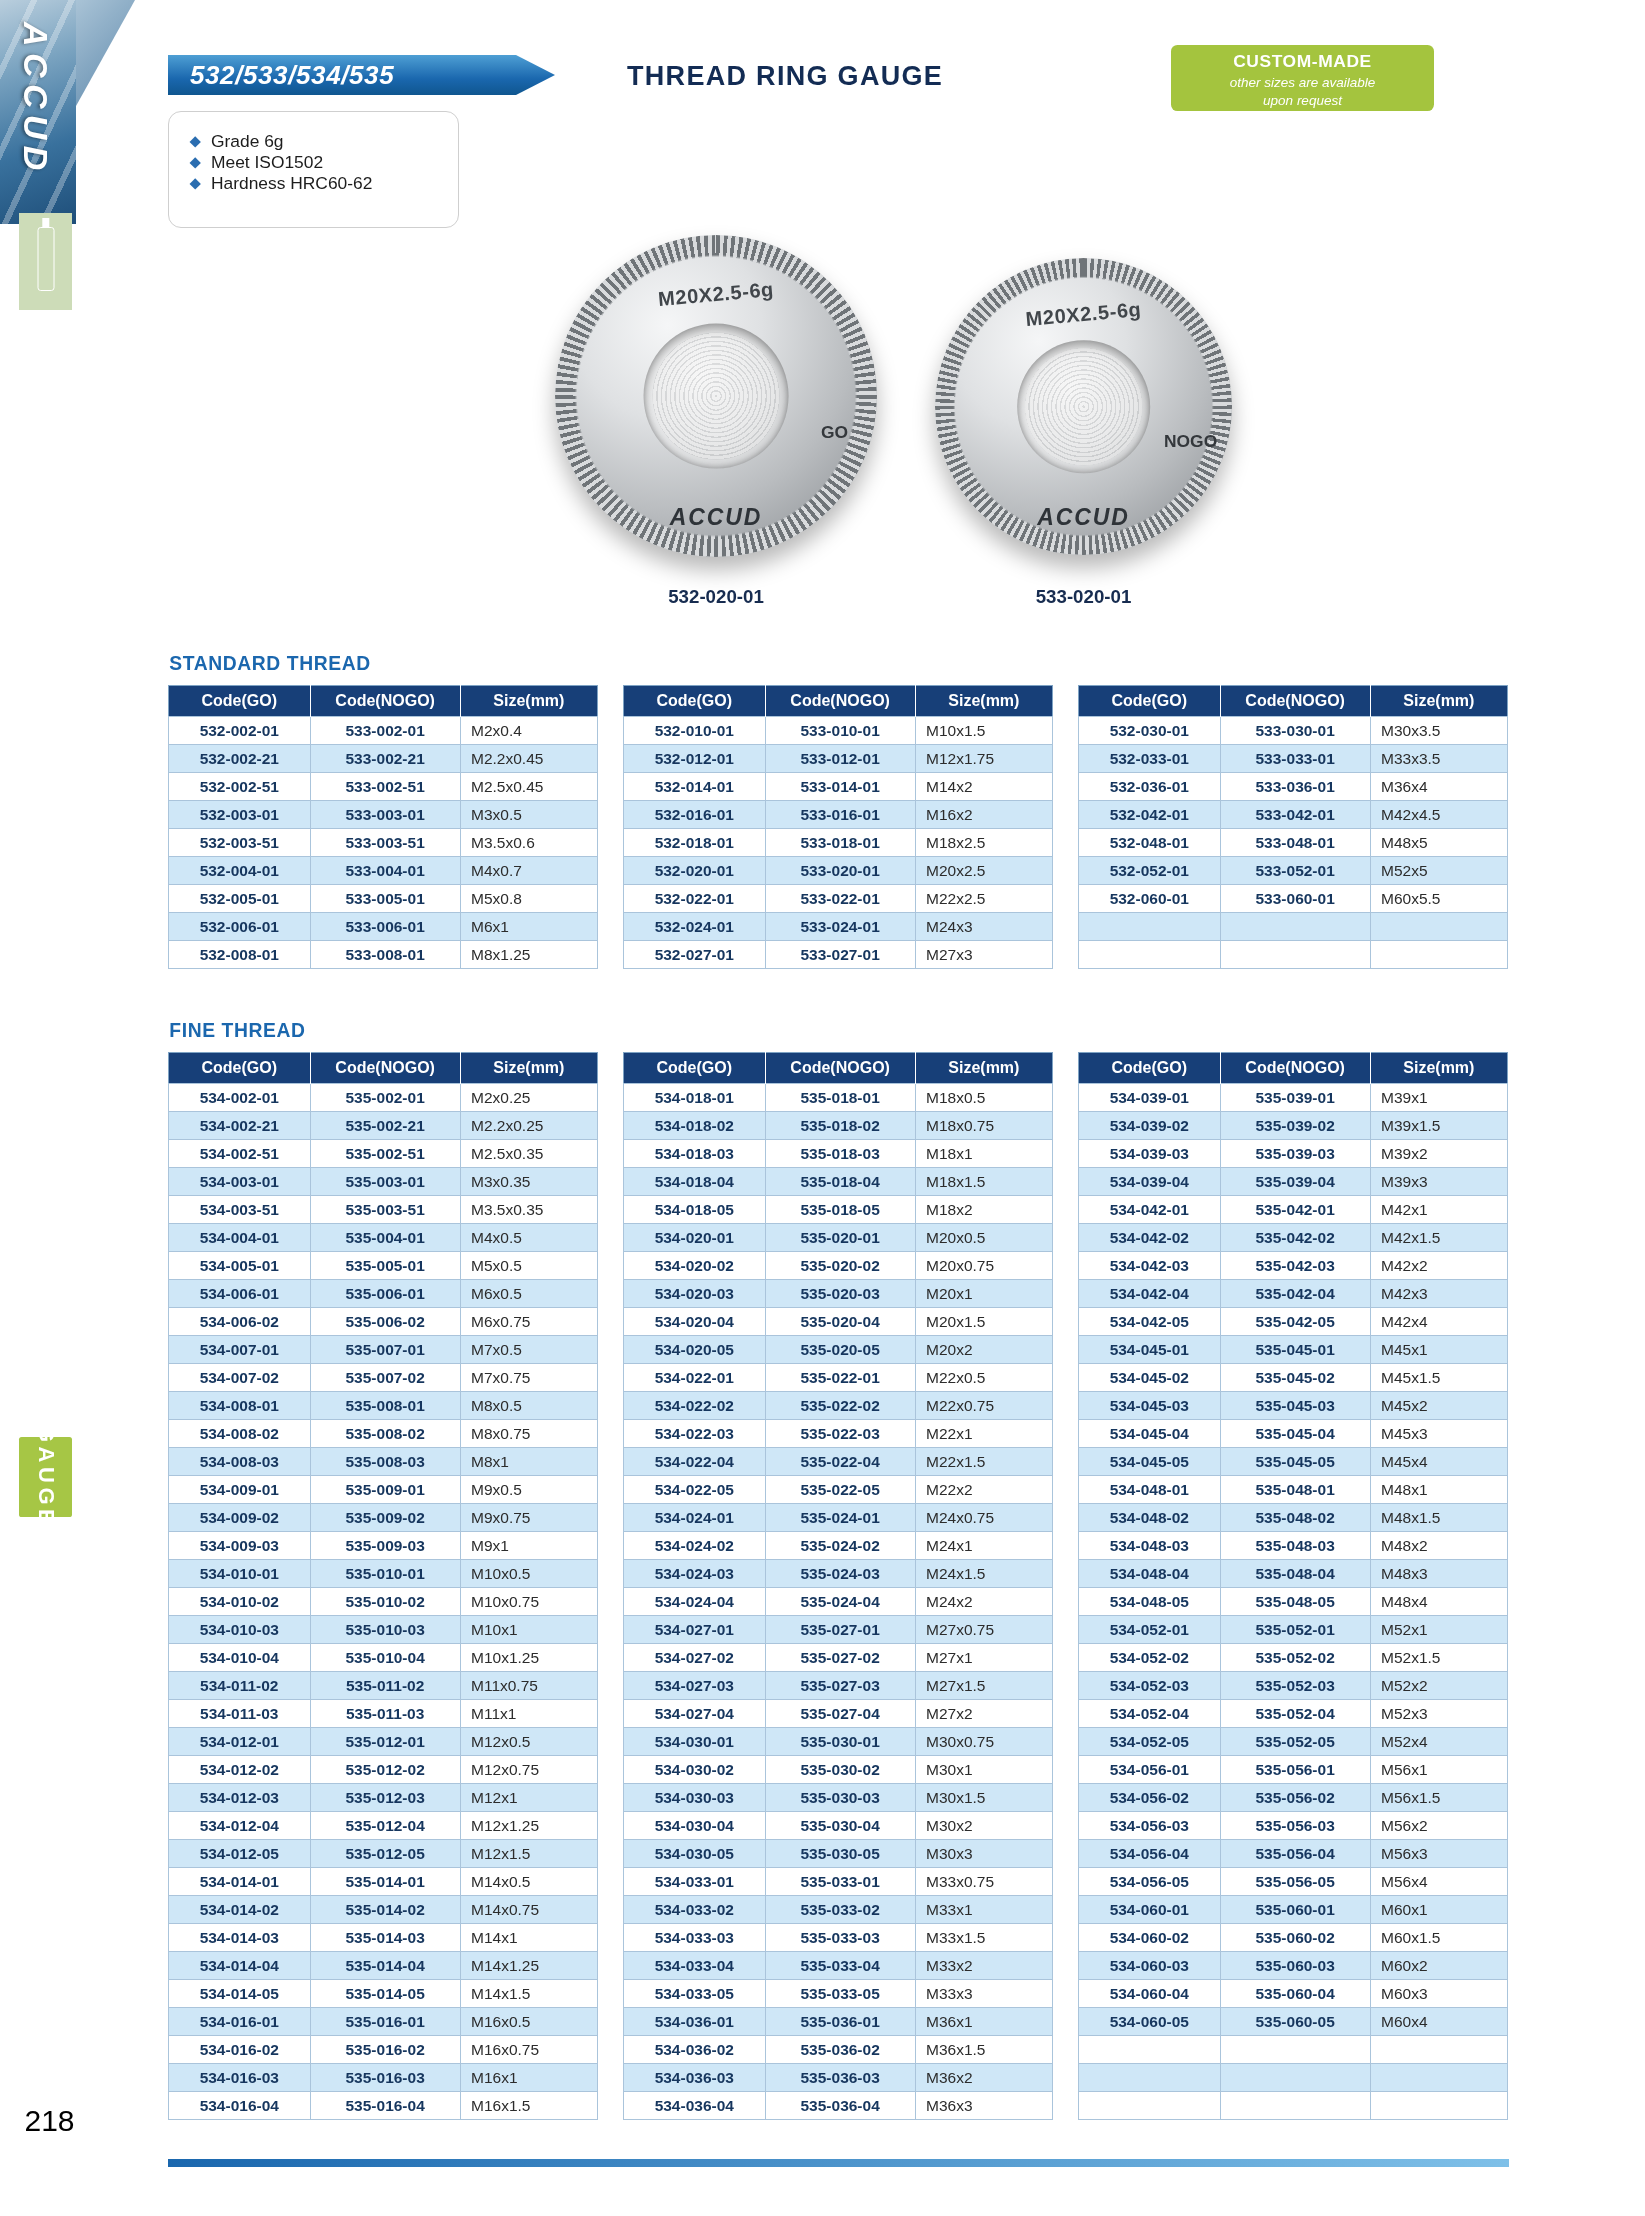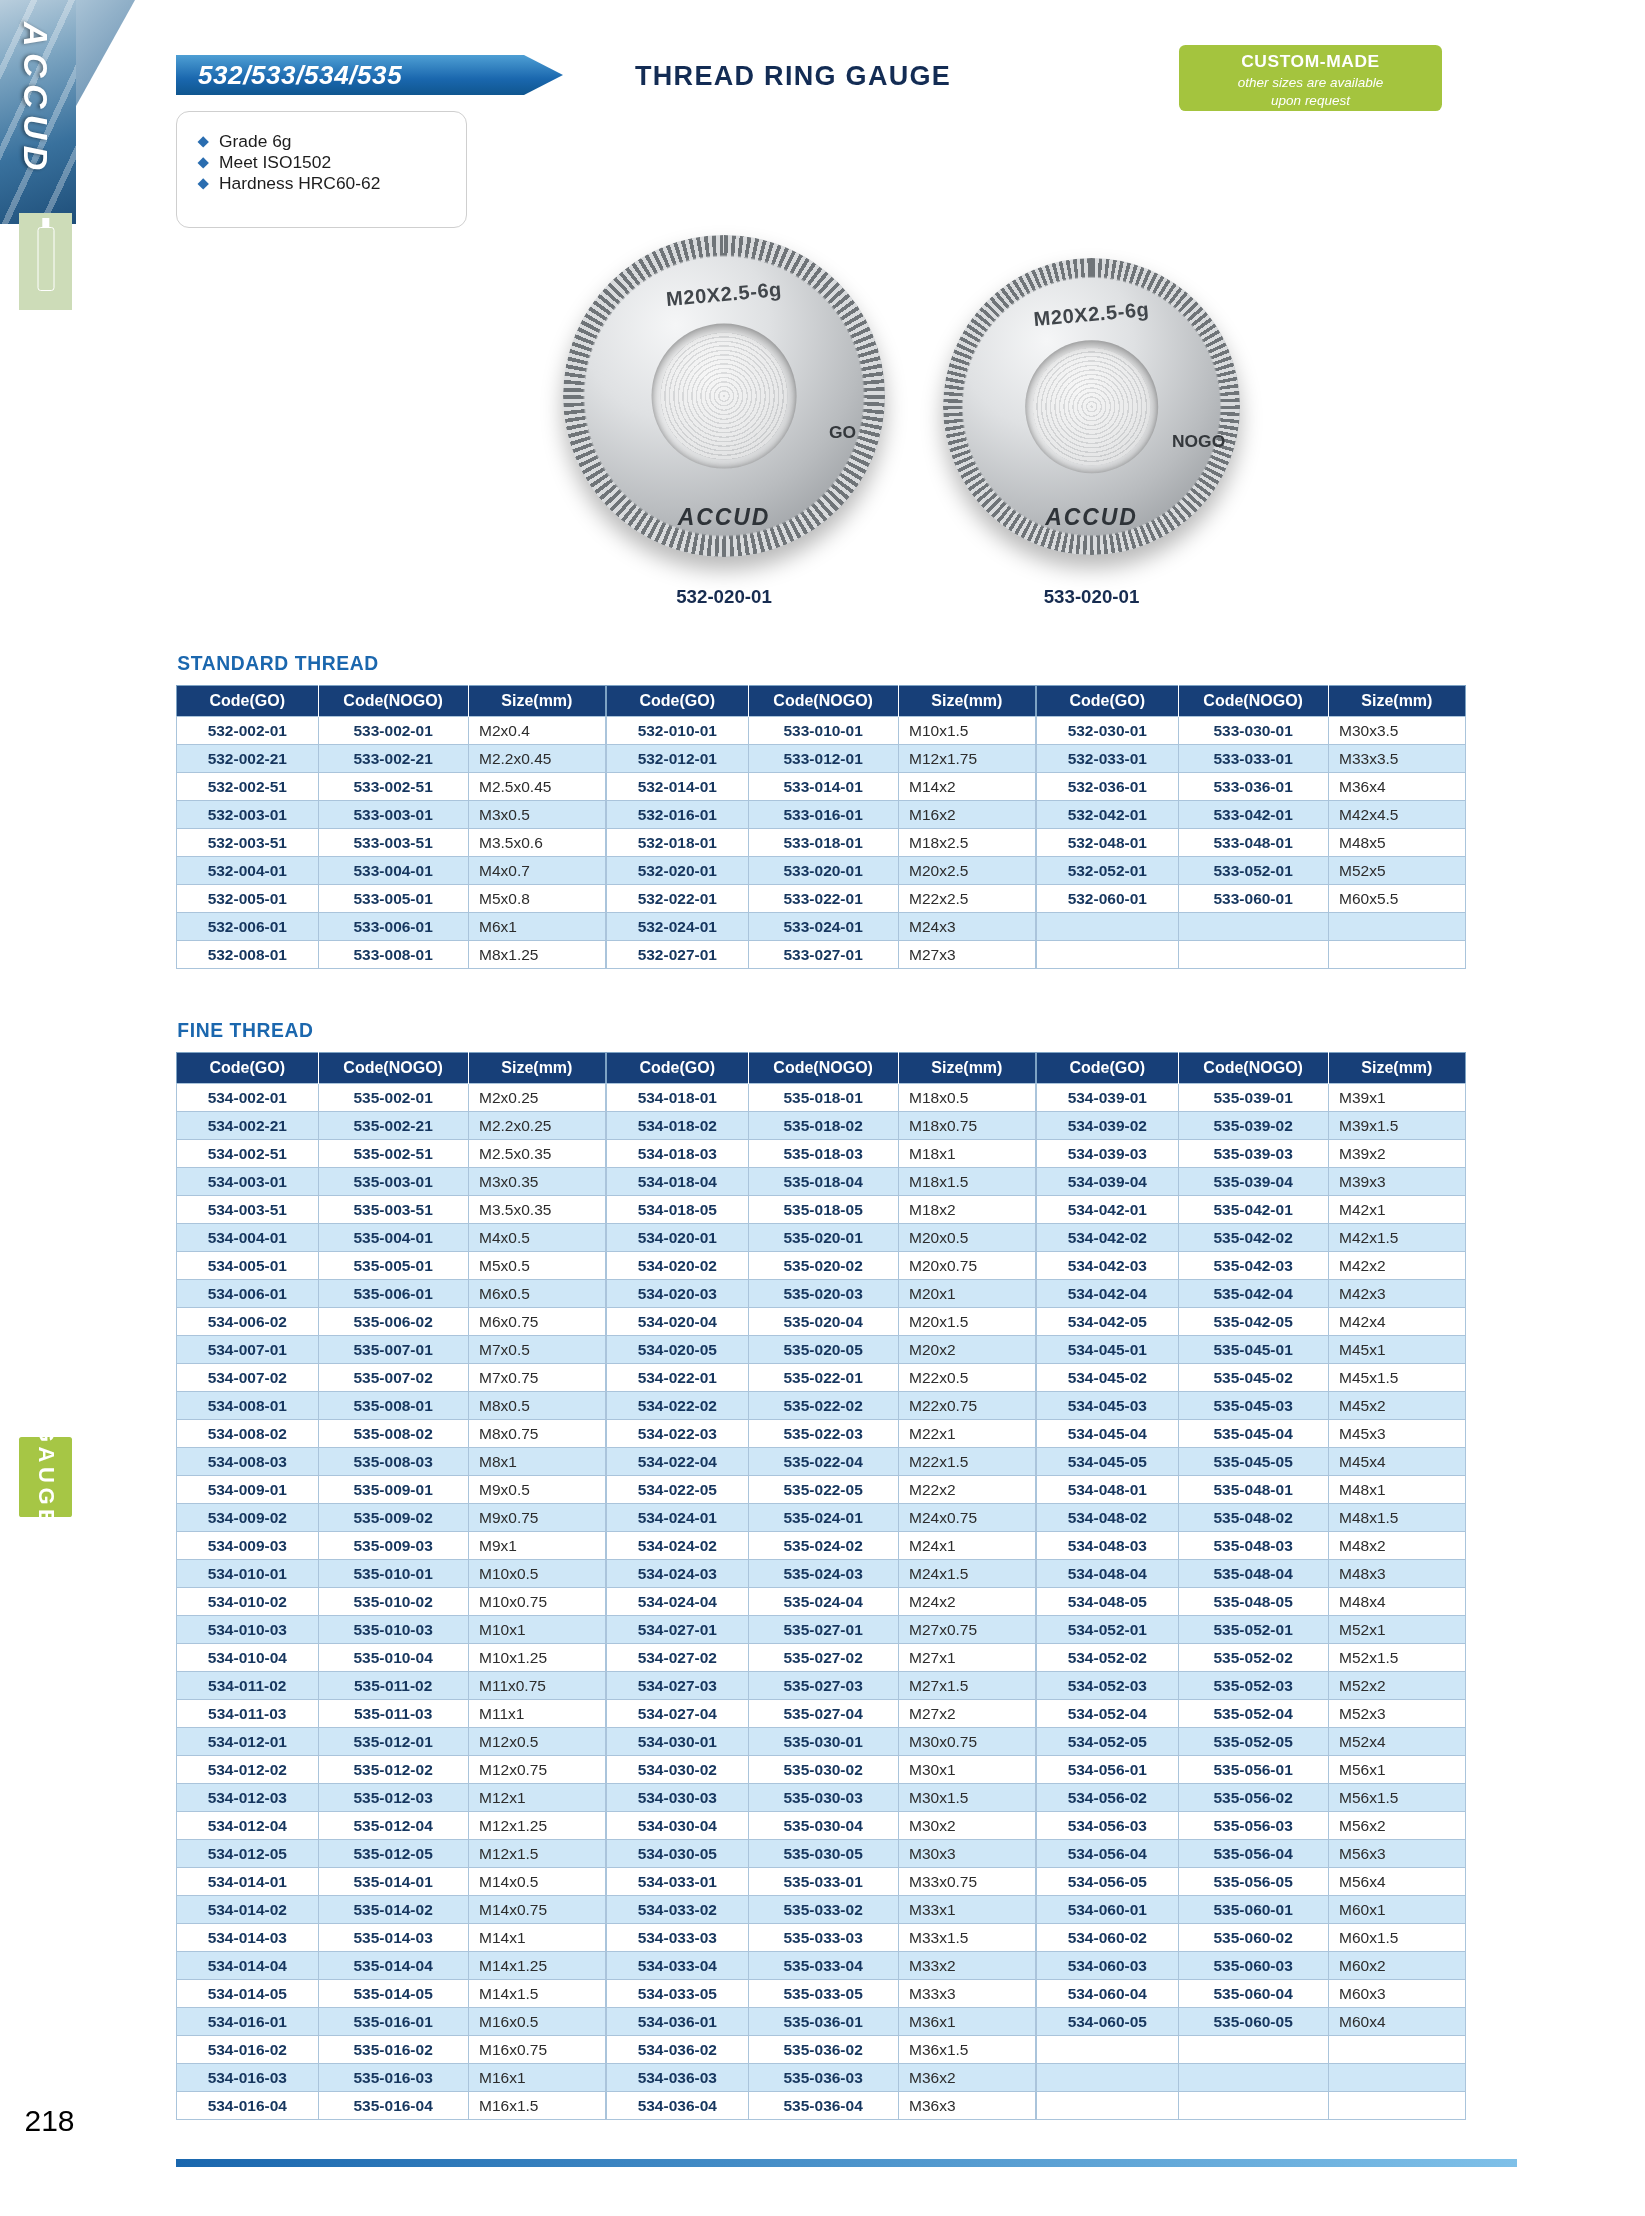--- a/index.html
+++ b/index.html
@@ -55,21 +55,21 @@
   .gauge-tab span {
     writing-mode:vertical-rl;
     color:#fff; font-weight:bold; font-size:22px; letter-spacing:4.5px;
   }
   .page-number {
     position:absolute; left:24.5px; top:2104px;
     font-size:30px; color:#000000;
   }
 
   
-  .content { position:absolute; left:176px; top:0; width:1341px; height:2216px; }
+  .content { position:absolute; left:168px; top:0; width:1341px; height:2216px; }
 
   .banner {
     position:absolute; left:0; top:55px; width:387px; height:40px;
     background:linear-gradient(180deg,#4e9fd4 0%,#1a67ae 60%,#0f568f 100%);
     clip-path:polygon(0 0, 348px 0, 387px 50%, 348px 100%, 0 100%);
     color:#fff; font-size:26px; font-weight:bold; font-style:italic;
     line-height:40px; padding-left:22px; letter-spacing:0.6px;
   }
   .page-title {
     position:absolute; left:459px; top:61px;
@@ -143,21 +143,21 @@
   .caption-nogo { left:767px; width:297px; }
 
   
   .section { position:absolute; left:0; width:1341px; }
   .section-standard { top:653px; }
   .section-fine     { top:1020px; }
   .section-title {
     font-size:19.3px; font-weight:bold; color:#1b67ae;
     margin:0 0 10.3px 1.3px; letter-spacing:0.6px;
   }
-  .tables { display:flex; align-items:flex-start; }
+  .tables { display:flex; gap:25px; align-items:flex-start; }
 
   table.gauge-table {
     width:430px; border-collapse:collapse; table-layout:fixed;
     border:0.6px solid #7ea3c4;
   }
   .gauge-table col.c1 { width:33%; }
   .gauge-table col.c2 { width:35%; }
   .gauge-table col.c3 { width:32%; }
   .gauge-table th {
     background:#173f78; color:#fff;

